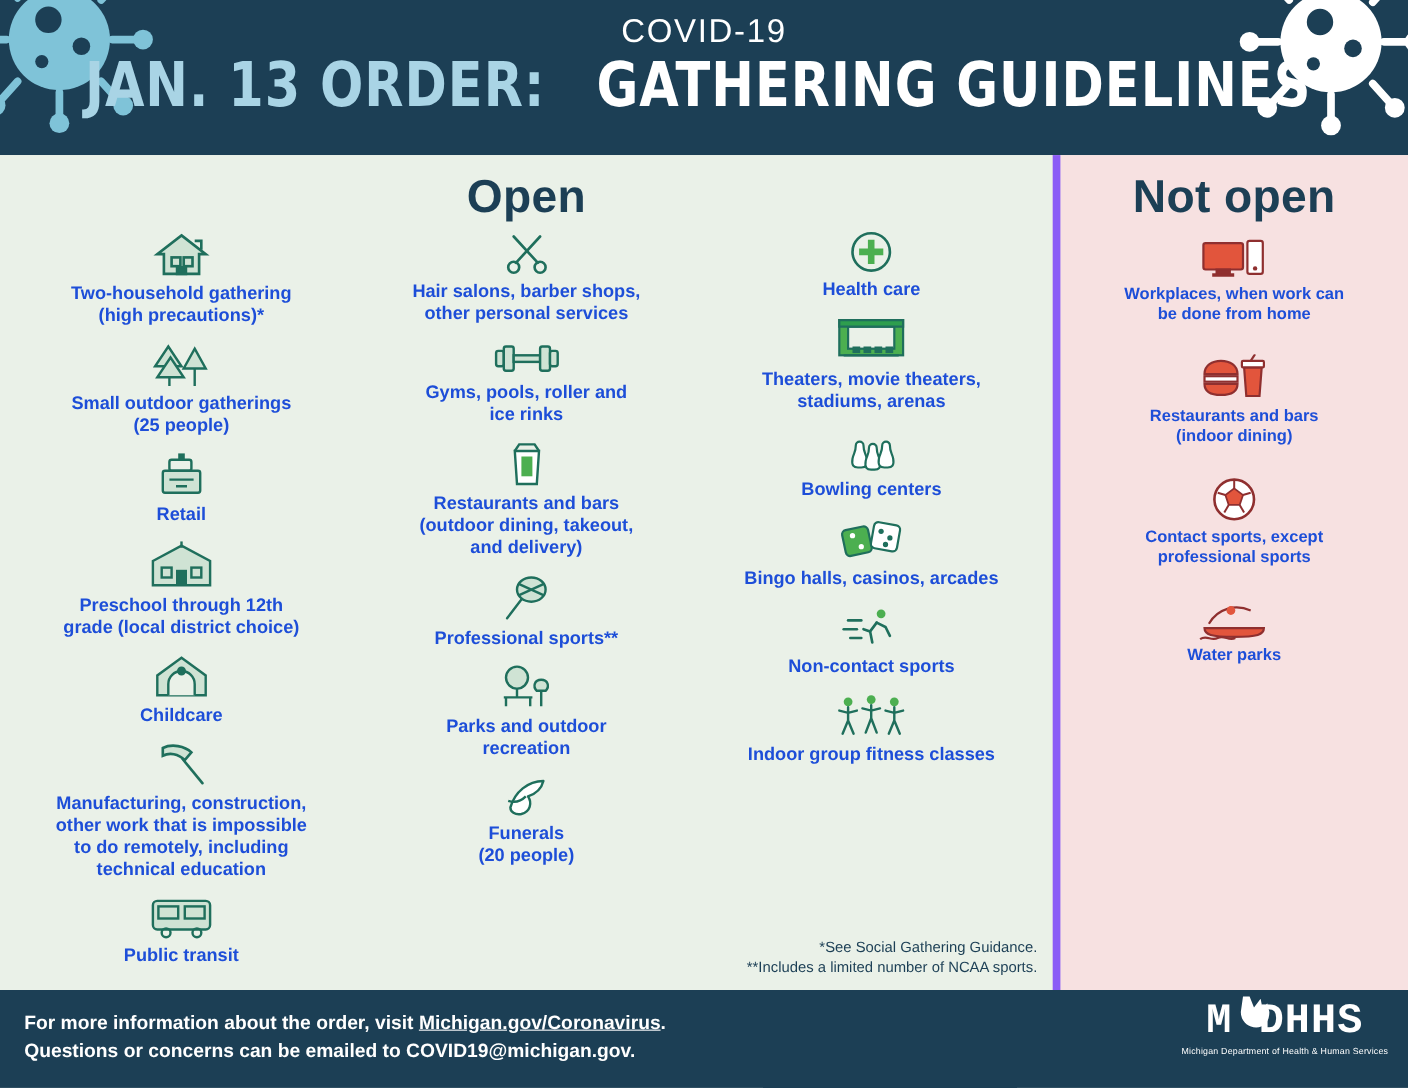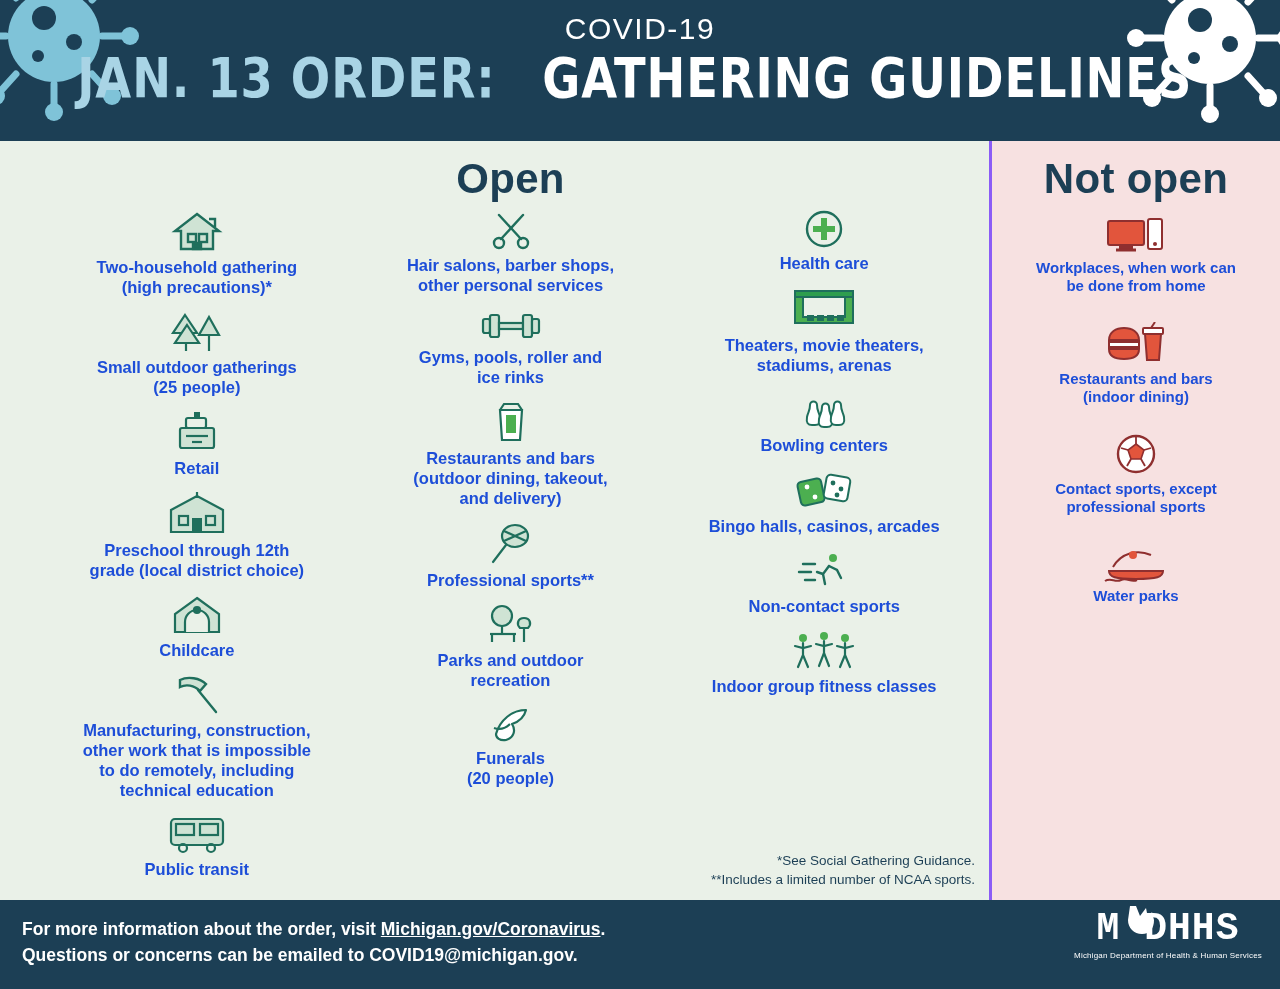--- a/index.html
+++ b/index.html
@@ -74,27 +74,26 @@
   
   .body {
     position: relative;
     display: flex;
     height: 759px;
   }
   .open-panel {
     width: 957px;
     background: #eaf1e8;
     position: relative;
-    padding-left: 32px;
   }
   .notopen-panel {
     flex: 1;
     background: #f7e1e1;
     position: relative;
-    border-left: 3px solid #8b5cf6;
+    border-left: 7px solid #8b5cf6;
   }
   .panel-title {
     text-align: center;
     color: #1c3f55;
     font-size: 42px;
     font-weight: bold;
     padding-top: 14px;
     letter-spacing: 0.3px;
   }
   .columns {

